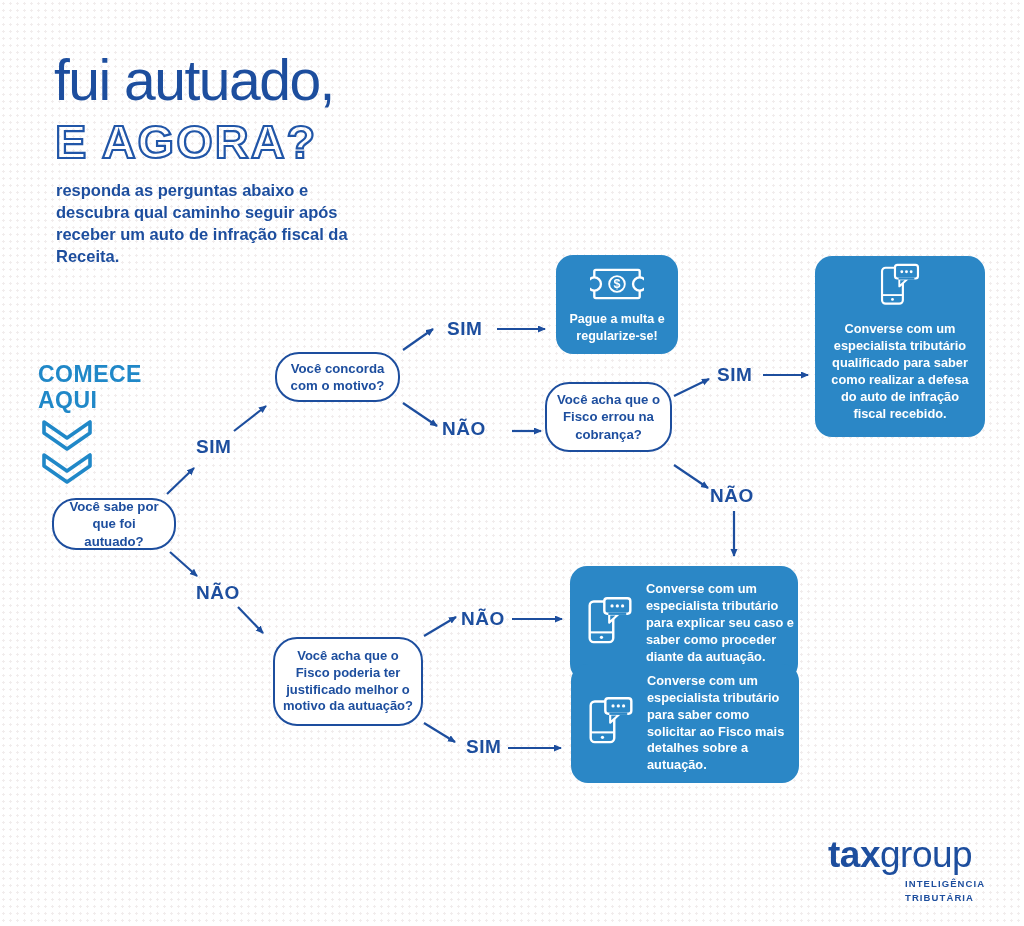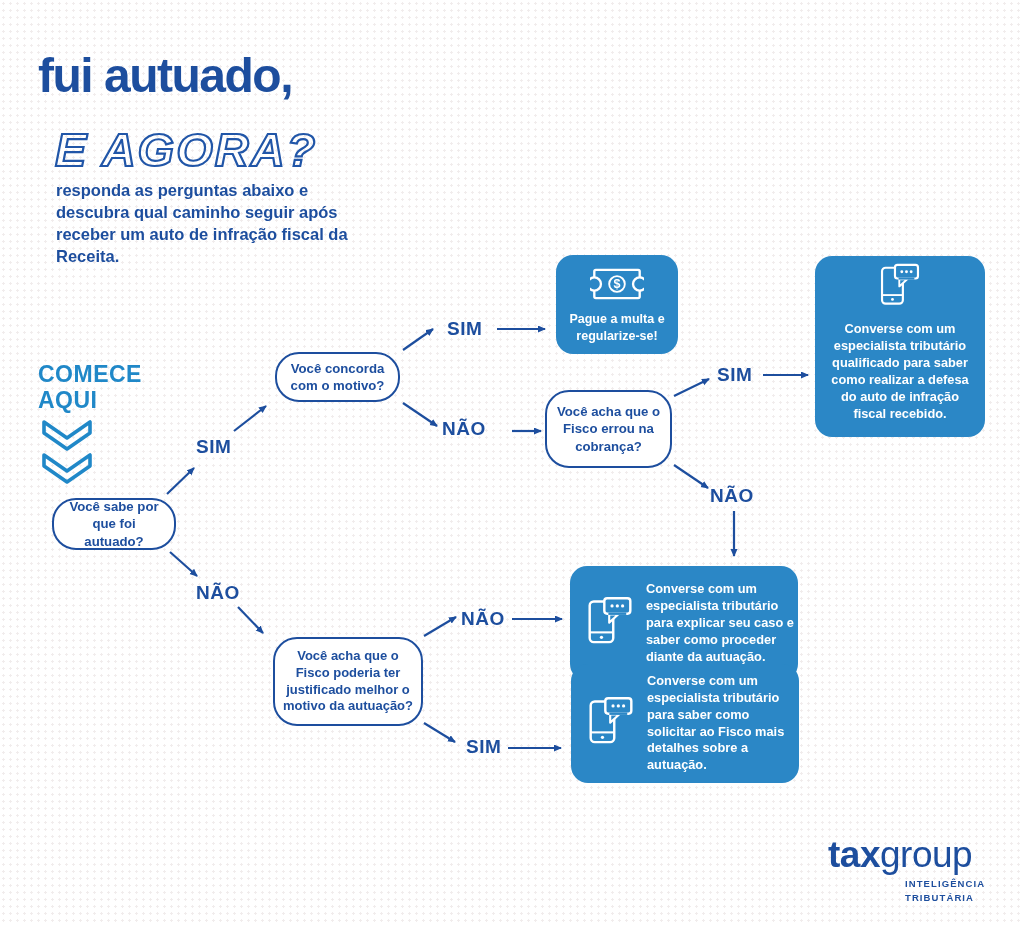--- a/index.html
+++ b/index.html
@@ -6,26 +6,26 @@
   body{font-family:"Liberation Sans", sans-serif; background:#fff;}
   #canvas{
     position:relative; width:1024px; height:926px; overflow:hidden;
     background-color:#ffffff;
     background-image:radial-gradient(rgba(190,170,170,0.22) 1px, transparent 1.2px);
     background-size:7px 7px;
   }
   .abs{position:absolute;}
   
   #title1{
-    left:38px; top:52px; font-size:48px; font-weight:700; color:#1d4e9e;
+    left:54px; top:52px; font-size:57px; font-weight:400; color:#1d4e9e;
     letter-spacing:-1.5px; line-height:1;
   }
   #title2{
-    left:55px; top:126px; font-size:47px; font-weight:800; letter-spacing:2px;
-    color:transparent; -webkit-text-stroke:2.2px #2156a8; line-height:1;font-style:italic;
+    left:55px; top:118px; font-size:47px; font-weight:800; letter-spacing:2px;
+    color:transparent; -webkit-text-stroke:2.2px #2156a8; line-height:1;
   }
   #intro{
     left:56px; top:180px; width:295px; font-size:16.5px; font-weight:600;
     color:#1d4e9e; line-height:1.33;
   }
   
   #start-marker{
     left:38px; top:362px; font-size:23px; font-weight:800; color:#2088c8;
     line-height:1.12; letter-spacing:0.5px;
   }
@@ -33,21 +33,21 @@
   
   .qbox{
     position:absolute; box-sizing:border-box; background:#fff;
     border:2px solid #1d4e9e; border-radius:24px;
     display:flex; align-items:center; justify-content:center; text-align:center;
     color:#1d4e9e; font-size:13.2px; font-weight:600; line-height:1.3;
     padding:6px 9px;
   }
   #q1{ left:40px;  top:498px; width:124px; height:52px;margin-left:12px; }
   #q2{ left:275px; top:352px; width:125px; height:50px; }
-  #q3{ left:545px; top:390px; width:127px; height:78px; }
+  #q3{ left:545px; top:382px; width:127px; height:70px; }
   #q4{ left:273px; top:637px; width:150px; height:89px; font-size:13px; padding:6px 6px;}
   
   .rbox{
     position:absolute; box-sizing:border-box; background:#2b87c6;
     border-radius:17px; color:#fff; font-weight:700; text-align:center;
   }
   #r-pay{ left:556px; top:255px; width:122px; height:99px; padding-top:11px; font-size:12.5px; line-height:1.3;}
   #r-pay .rtext{ margin-top:5px; }
   #r-defense{ left:815px; top:256px; width:170px; height:181px; padding-top:6px; font-size:12.8px; line-height:1.33;}
   #r-defense .rtext{ margin-top:8px; padding:0 10px; }

